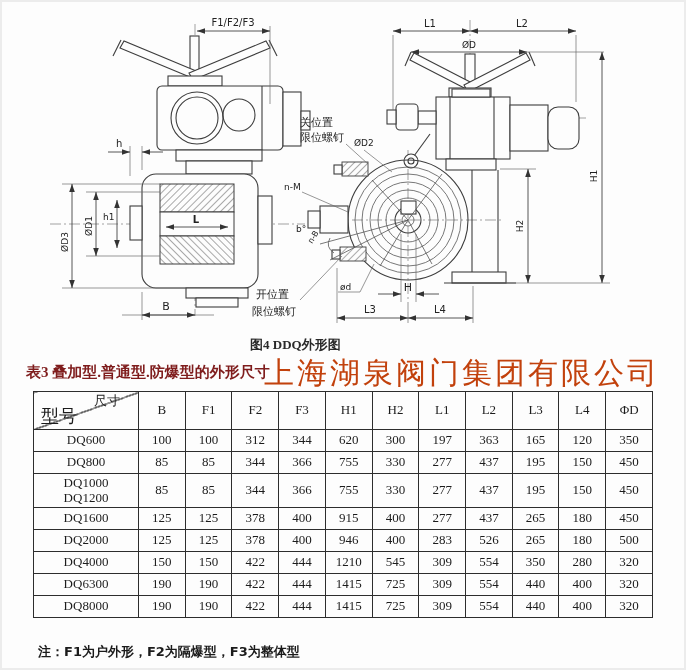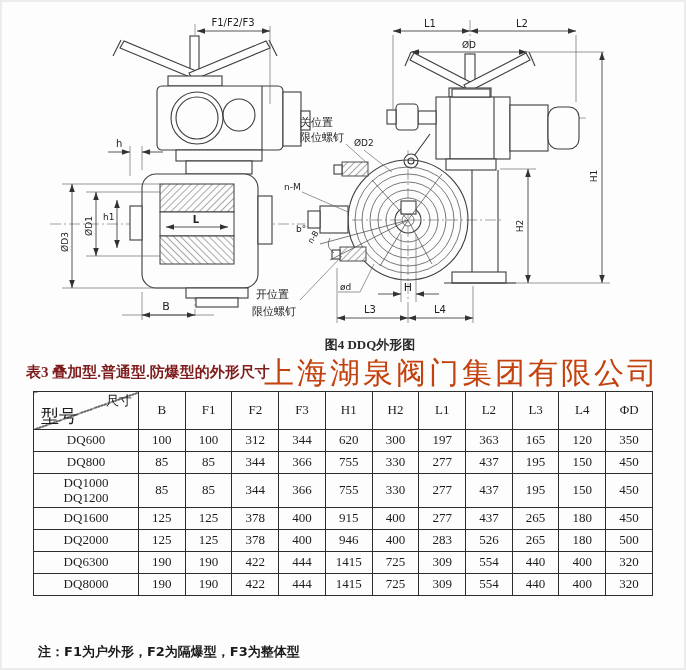--- a/index.html
+++ b/index.html
@@ -17,40 +17,40 @@
   .ext{stroke:#6a6a6a;stroke-width:0.7;fill:none;}
   .cl{stroke:#7a7a7a;stroke-width:0.7;fill:none;stroke-dasharray:11 3 2 3;}
   .dash{stroke:#7a7a7a;stroke-width:0.7;fill:none;stroke-dasharray:4 3;}
   text{fill:#222;font-family:"DejaVu Sans","Liberation Sans",sans-serif;}
   .lab{font-size:10px;}
   .labS{font-size:9px;}
   .labB{font-size:11px;}
   .cn{font-size:11px;}
   .mid{text-anchor:middle;}
   
-  #fig-caption{position:absolute;left:250;top:336px;left:250px;width:240px;text-align:center;
+  #fig-caption{position:absolute;left:250;top:336px;left:250px;width:240px;
     font-size:13px;font-weight:bold;color:#2a2a2a;}
   #watermark{position:absolute;left:264px;top:353px;z-index:3;font-size:30px;color:#c2410c;
     letter-spacing:3px;font-family:"Liberation Sans",sans-serif;pointer-events:none;white-space:nowrap;}
   #table-title{position:absolute;left:26px;top:363px;font-size:15px;font-weight:bold;color:#7f1d1d;
     font-family:"Liberation Serif",serif;}
   
   #dim-table{position:absolute;left:33px;top:391px;width:620px;border-collapse:collapse;
     table-layout:fixed;background:#fdfdfd;z-index:2;}
   #dim-table th,#dim-table td{border:1px solid #2d2d2d;text-align:center;vertical-align:middle;
     font-size:13px;padding:0;line-height:1.15;color:#1c1c1c;font-weight:normal;
     font-family:"Liberation Serif","DejaVu Serif",serif;}
   #dim-table thead tr{height:38px;}
   #dim-table tbody tr{height:22px;}
   #dim-table tbody tr.tall{height:34px;}
   #dim-table col.c-model{width:105px;}
   td.model{white-space:pre-line;}
   th.corner{position:relative;
     background-image:linear-gradient(to bottom right,transparent calc(50% - 0.6px),#2d2d2d calc(50% - 0.6px),#2d2d2d calc(50% + 0.6px),transparent calc(50% + 0.6px));}
-  th.corner .c-top{position:absolute;right:6px;top:2px;font-size:13px;}
+  th.corner .c-top{position:absolute;right:18px;top:2px;font-size:13px;}
   th.corner .c-bot{position:absolute;left:7px;bottom:2px;font-size:18px;}
   #table-note{position:absolute;left:38px;top:643px;font-size:13px;font-weight:bold;color:#1b1b1b;
     font-family:"DejaVu Sans","Liberation Sans",sans-serif;}
 </style>
 </head>
 <body>
 
 <svg id="drawing" width="686" height="352" viewBox="0 0 686 352" xmlns="http://www.w3.org/2000/svg">
   <defs>
     <marker id="arE" markerWidth="10" markerHeight="8" refX="8" refY="4" orient="auto" markerUnits="userSpaceOnUse">
@@ -359,20 +359,34 @@
         <td>400</td>
         <td>946</td>
         <td>400</td>
         <td>283</td>
         <td>526</td>
         <td>265</td>
         <td>180</td>
         <td>500</td>
       </tr>
       <tr>
+        <td class="model">DQ4000</td>
+        <td>150</td>
+        <td>150</td>
+        <td>422</td>
+        <td>444</td>
+        <td>1210</td>
+        <td>545</td>
+        <td>309</td>
+        <td>554</td>
+        <td>350</td>
+        <td>280</td>
+        <td>320</td>
+      </tr>
+      <tr>
         <td class="model">DQ6300</td>
         <td>190</td>
         <td>190</td>
         <td>422</td>
         <td>444</td>
         <td>1415</td>
         <td>725</td>
         <td>309</td>
         <td>554</td>
         <td>440</td>

